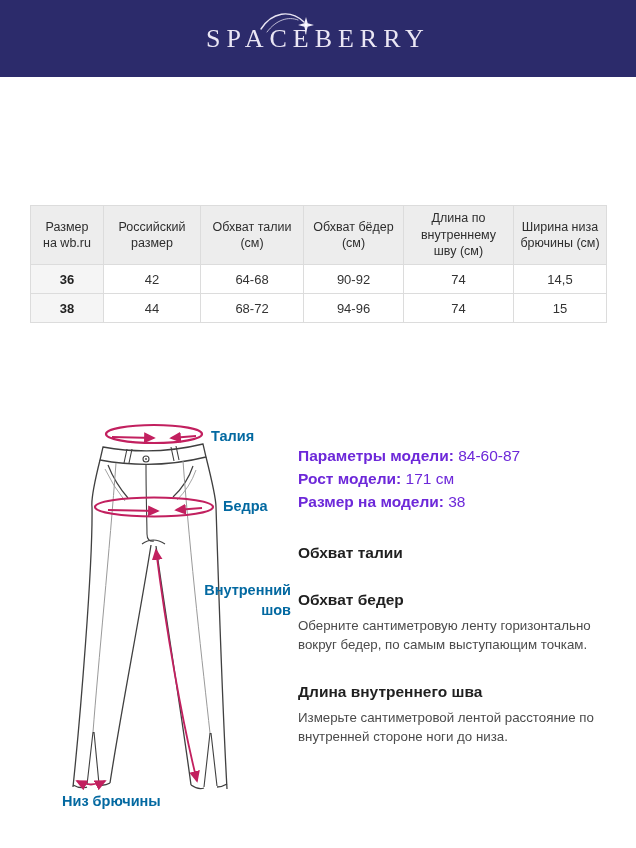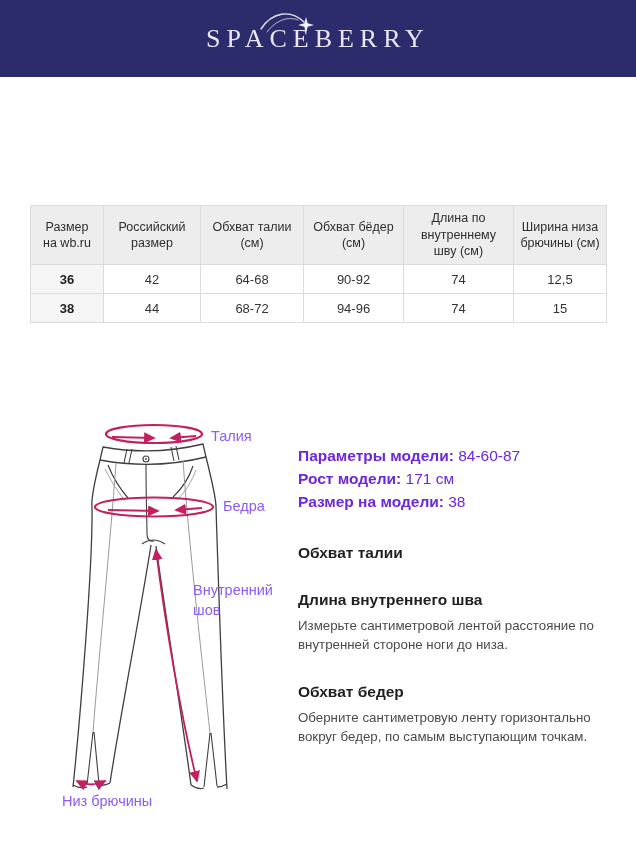--- a/index.html
+++ b/index.html
@@ -19,21 +19,21 @@
   table.size-table{border-collapse:collapse;table-layout:fixed;width:576px;margin-top:41px;}
   .size-table th,.size-table td{border:1px solid #dcdcdc;text-align:center;vertical-align:middle;
       font-family:"Liberation Sans",sans-serif;}
   .size-table th{background:#ededed;font-weight:400;font-size:12.5px;line-height:1.32;
       color:#2e2e2e;height:50px;padding:4px 6px;}
   .size-table td{background:#ffffff;font-size:13px;color:#333;height:26px;padding:1px 4px;}
   .size-table td.first-col{background:#f5f5f5;font-weight:700;color:#222;}
 
   
   .figure-svg{position:absolute;left:50px;top:415px;}
-  .fig-label{position:absolute;font-size:14.5px;font-weight:400;color:#8b5cf6;line-height:1.35;}
+  .fig-label{position:absolute;font-size:14.5px;font-weight:700;color:#0369a1;line-height:1.35;text-align:right;}
   .lbl-waist{left:211px;top:427px;}
   .lbl-hips{left:223px;top:497px;}
   .lbl-inseam{left:193px;top:555px;width:98px;margin-top:26px;}
   .lbl-hem{left:62px;top:792px;}
 
   
   .info-col{position:absolute;left:298px;top:444px;width:325px;}
   .model-line{font-size:15.5px;line-height:23px;color:#6d28d9;}
   .model-label{font-weight:700;}
   .model-value{font-weight:400;}
@@ -81,21 +81,21 @@
           <th>Ширина низа брючины (см)</th>
         </tr>
       </thead>
       <tbody>
         <tr>
           <td class="first-col">36</td>
           <td>42</td>
           <td>64-68</td>
           <td>90-92</td>
           <td>74</td>
-          <td>12,5</td>
+          <td>14,5</td>
         </tr>
         <tr>
           <td class="first-col">38</td>
           <td>44</td>
           <td>68-72</td>
           <td>94-96</td>
           <td>74</td>
           <td>15</td>
         </tr>
       </tbody>
@@ -169,23 +169,23 @@
         <span class="model-label">Размер на модели:</span>
         <span class="model-value">38</span>
       </div>
     </div>
 
     <div class="measure-section">
       <div class="section-title">Обхват талии</div>
     </div>
 
     <div class="measure-section">
-      <div class="section-title">Длина внутреннего шва</div>
-      <div class="section-text">Измерьте сантиметровой лентой расстояние по внутренней стороне ноги до низа.</div>
+      <div class="section-title">Обхват бедер</div>
+      <div class="section-text">Оберните сантиметровую ленту горизонтально вокруг бедер, по самым выступающим точкам.</div>
     </div>
 
     <div class="measure-section">
-      <div class="section-title">Обхват бедер</div>
-      <div class="section-text">Оберните сантиметровую ленту горизонтально вокруг бедер, по самым выступающим точкам.</div>
+      <div class="section-title">Длина внутреннего шва</div>
+      <div class="section-text">Измерьте сантиметровой лентой расстояние по внутренней стороне ноги до низа.</div>
     </div>
   </div>
 
 </div>
 
 </body></html>

